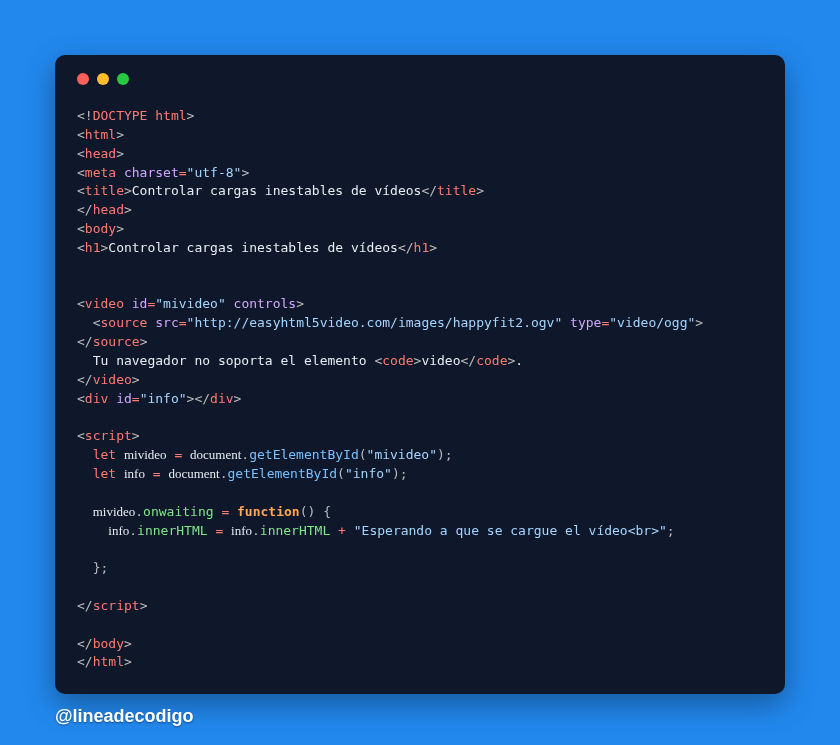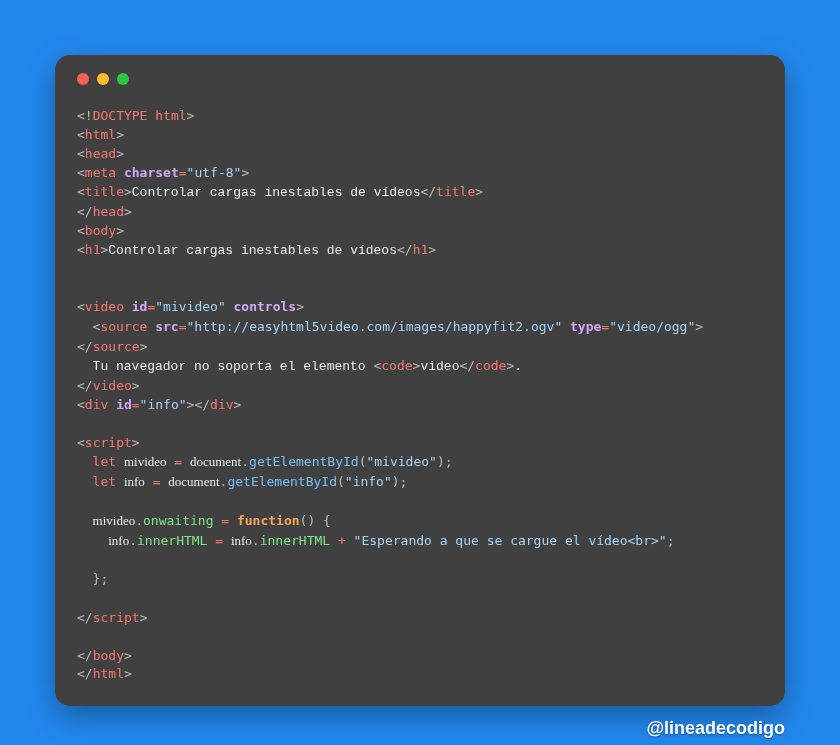--- a/index.html
+++ b/index.html
@@ -8,22 +8,22 @@
     width: 840px;
     height: 745px;
     display: flex;
     flex-direction: column;
     align-items: center;
     padding-top: 55px;
     font-family: "Menlo", "Consolas", "Monaco", monospace;
   }
   .window {
     width: 730px;
-    background: #404040;
-    border-radius: 15px;
+    background: #0f172a;
+    border-radius: 10px;
     box-shadow: 0 10px 30px rgba(0,0,0,0.35);
     padding: 18px 22px 22px 22px;
   }
   .traffic-lights {
     display: flex;
     gap: 8px;
     margin-bottom: 22px;
   }
   .traffic-lights .dot {
     width: 12px;
@@ -36,33 +36,32 @@
   .code-area {
     font-size: 13px;
     line-height: 1.45;
     color: #d4d4d4;
     white-space: pre;
     font-family: "Menlo", "Consolas", "Monaco", monospace;
   }
   .line { display: block; }
   .t-punc { color: #bcbcbc; }
   .t-tag  { color: #ff7b72; }
-  .t-attr { color: #d2a8ff; font-weight: bold; }
+  .t-attr { color: #d2a8ff; }
   .t-eq   { color: #ff7b72; }
   .t-str  { color: #a5d6ff; }
-  .t-text { color: #e6edf3; font-family: Liberation Mono, monospace; }
+  .t-text { color: #e6edf3; }
   .t-kw   { color: #ff7b72; }
   .t-var  { color: #e6edf3; font-family: Liberation Serif, serif; }
   .t-func { color: #79c0ff; }
   .t-funcY{ color: #ffa657; font-weight: bold; }
   .t-prop { color: #7ee787; }
   .watermark {
     margin-top: 12px;
     width: 730px;
-    text-align: right;
     color: #ffffff;
     font-family: Arial, Helvetica, sans-serif;
     font-weight: 700;
     font-size: 18px;
     text-shadow: 0 1px 2px rgba(0,0,0,0.4);
   }
 </style>
 </head>
 <body>
 

